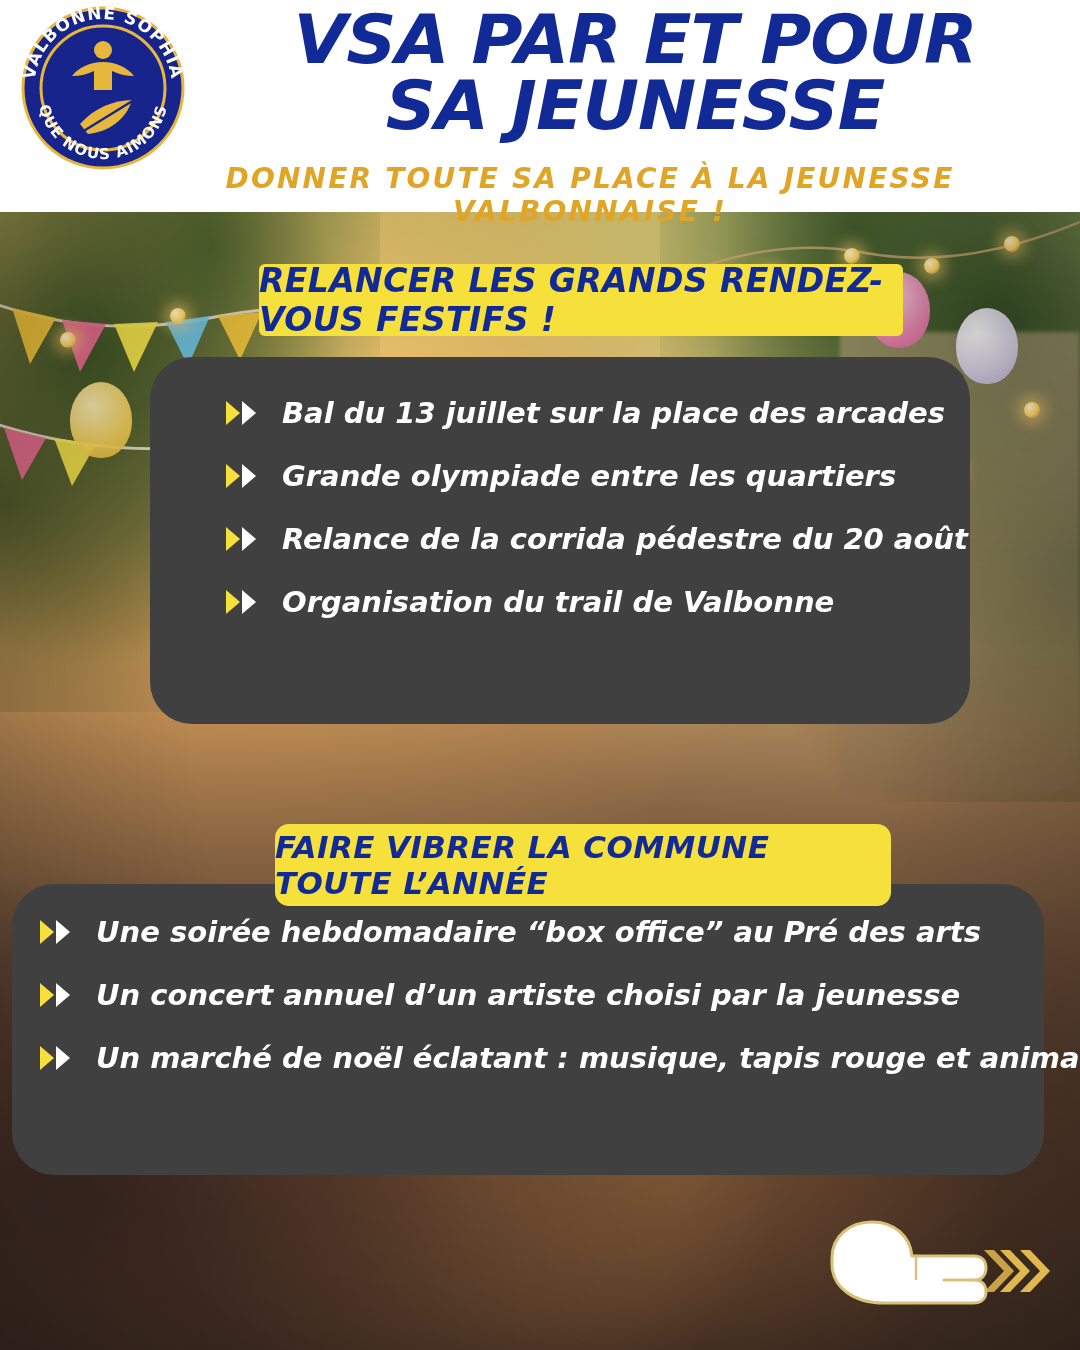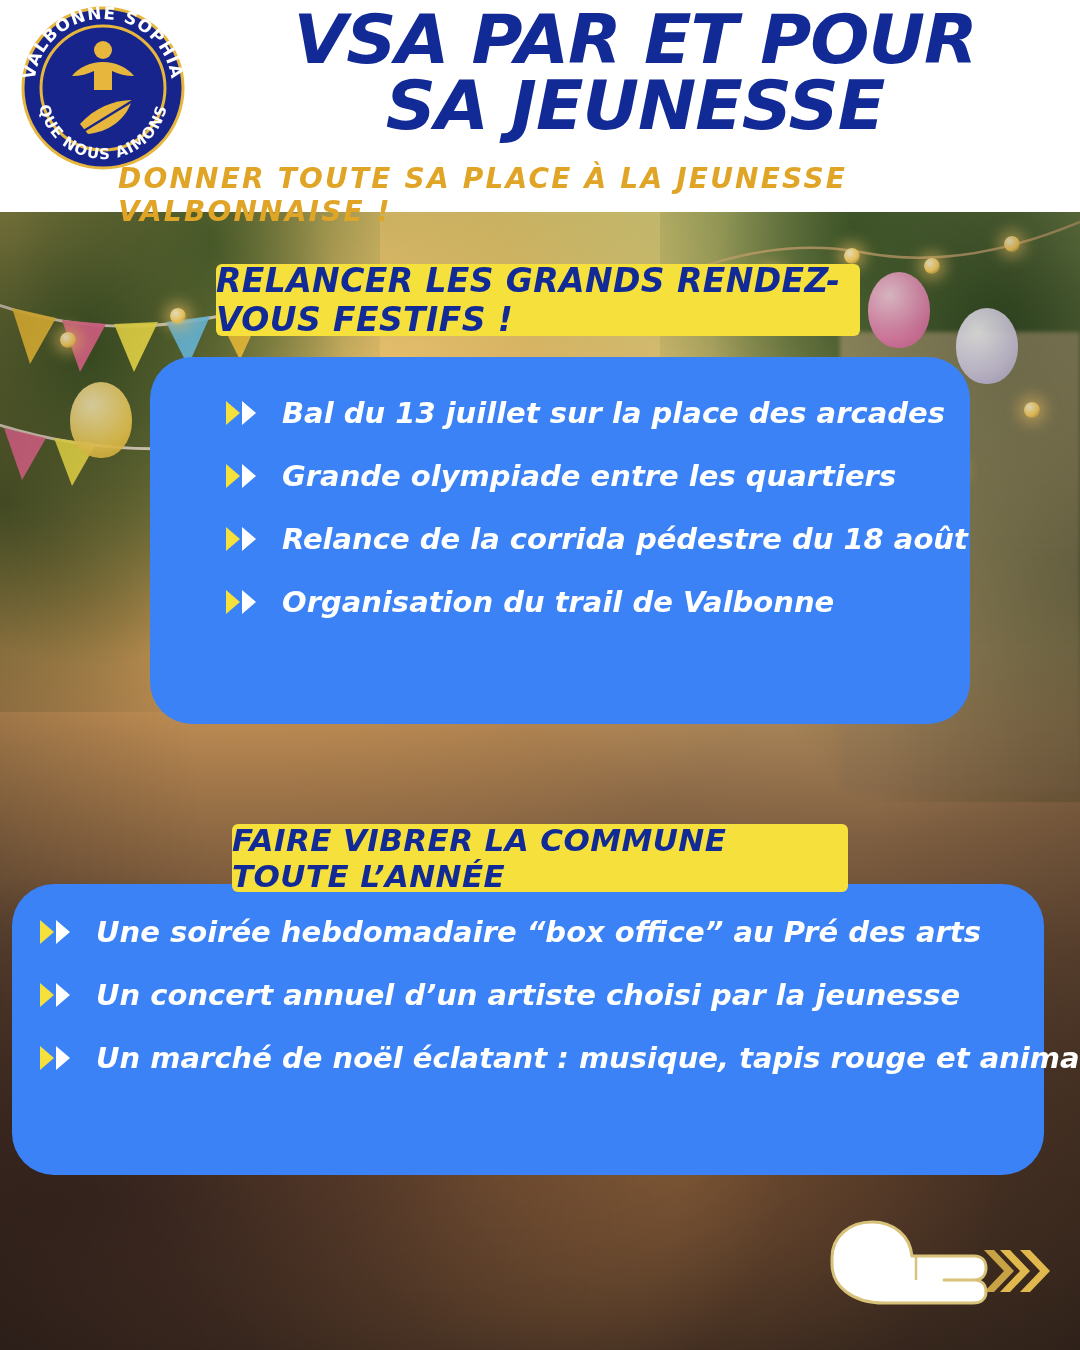--- a/index.html
+++ b/index.html
@@ -42,23 +42,23 @@
     letter-spacing:-1px;
     font-style:italic;
     text-transform:uppercase;
     transform:scaleX(1.04);
   }
   .header-title .l1 { display:block; }
   .header-title .l2 { display:block; }
 
   .header-sub {
     position:absolute;
-    left:118px; top:162px;
+    left:110px; top:162px;
     width:960px;
-    text-align:left;
+    text-align:center;
     color:#e0a526;
     font-family:"DejaVu Sans", sans-serif;
     font-weight:bold;
     font-size:28px;
     letter-spacing:2.2px;
     text-transform:uppercase;
     font-style:italic;
   }
 
   
@@ -125,35 +125,36 @@
   .band {
     position:absolute;
     background:#f5e03c;
     z-index:4;
     display:flex; align-items:center; justify-content:center;
     color:#122a96;
     font-family:"DejaVu Sans", sans-serif;
     font-weight:bold;
     font-style:italic;
     text-transform:uppercase;
+    margin-left:43px;
   }
   #band-1 {
     left:216px; top:264px; width:644px; height:72px;
     font-size:33px; letter-spacing:0.4px;
     border-radius:6px;
   }
   #band-2 {
-    left:232px; top:824px; width:616px; height:68px;
+    left:232px; top:824px; width:616px; height:82px;
     font-size:31px; letter-spacing:0.4px;
-    border-radius:6px;
+    border-radius:14px;
   }
 
   .card {
     position:absolute;
-    background:#3b82f6;
+    background:#404040;
     border-radius:42px;
     z-index:3;
     text-align:center;
   }
   #card-1 { left:150px; top:357px; width:820px; height:367px; }
   #card-2 { left:12px; top:884px; width:1032px; height:291px; }
 
   .bullets { list-style:none; }
   .bullet {
     display:flex; align-items:center;
@@ -287,21 +288,21 @@
         </span>
         <span>Grande olympiade entre les quartiers</span>
       </li>
       <li class="bullet">
         <span class="chev">
           <svg viewBox="0 0 44 28" width="44" height="28">
             <polygon points="2,2 16,14 2,26" fill="#f5e03c"></polygon>
             <polygon points="18,2 32,14 18,26" fill="#ffffff"></polygon>
           </svg>
         </span>
-        <span>Relance de la corrida pédestre du 18 août</span>
+        <span>Relance de la corrida pédestre du 20 août</span>
       </li>
       <li class="bullet">
         <span class="chev">
           <svg viewBox="0 0 44 28" width="44" height="28">
             <polygon points="2,2 16,14 2,26" fill="#f5e03c"></polygon>
             <polygon points="18,2 32,14 18,26" fill="#ffffff"></polygon>
           </svg>
         </span>
         <span>Organisation du trail de Valbonne</span>
       </li>

